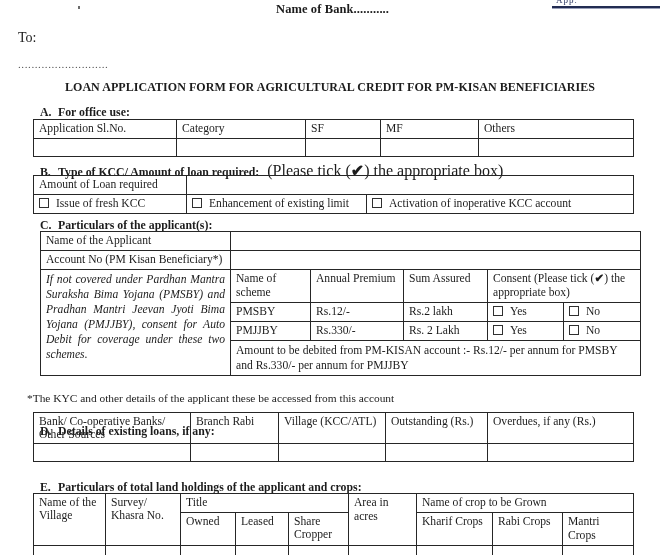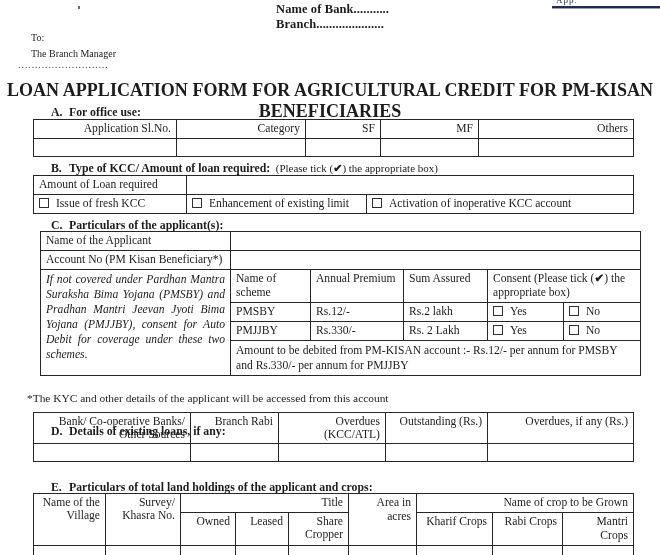--- a/index.html
+++ b/index.html
@@ -73,78 +73,76 @@
     font-weight: bold;
     font-size: 12.5px;
     line-height: 14.5px;
     letter-spacing: 0.1px;
   }
 
   .to-block {
     position: absolute;
     top: 30px;
     left: 18px;
-    font-size: 10px;
+    font-size: 14px;
     line-height: 15.5px;
-    margin-left: 13px;
   }
   .to-dots {
     position: absolute;
     top: 58px;
     left: 18px;
     font-size: 11px;
     letter-spacing: 0.6px;
     color: #555;
   }
 
   .form-title {
     position: absolute;
     top: 80px;
     left: 0;
     width: 660px;
     text-align: center;
     font-weight: bold;
-    font-size: 18px;
+    font-size: 12px;
     letter-spacing: 0.05px;
     font-family: Liberation Serif, serif;
   }
 
   
   .sec-head {
     position: absolute;
     font-weight: bold;
     font-size: 11.8px;
     white-space: nowrap;
-    margin-left: 11px;
   }
   .sec-head .letter {
     display: inline-block;
     width: 18px;
   }
   .sec-head .note {
     font-weight: normal;
-    font-size: 11px;
+    font-size: 16px;
   }
   .sec-head .note b { font-weight: bold; }
 
   
   table.grid {
     position: absolute;
     border-collapse: collapse;
     font-size: 11.6px;
     table-layout: fixed;
   }
   table.grid td {
     border: 1px solid #262626;
     padding: 2px 5px;
     vertical-align: top;
     line-height: 14px;
     font-size: 11.6px;
   }
-  td.c { text-align: right; }
+  td.c { text-align: left; }
   td.j { text-align: justify; text-justify: inter-word; font-style: italic; }
 
   .cb {
     display: inline-block;
     width: 8px;
     height: 8px;
     border: 1px solid #303030;
     margin-right: 7px;
     vertical-align: -1px;
   }
@@ -166,26 +164,24 @@
 
   <div class="scan-artifact">
     <div class="stub-text">App.</div>
     <div class="rule"></div>
     <div class="rule2"></div>
   </div>
   <div class="speck"></div>
 
   <div class="bank-head">
     <div>Name of Bank...........</div>
-    <div>Branch.....................</div>
   </div>
 
   <div class="to-block">
     <div>To:</div>
-    <div>The Branch Manager</div>
   </div>
   <div class="to-dots">...........................</div>
 
   <div class="form-title">LOAN APPLICATION FORM FOR AGRICULTURAL CREDIT FOR PM-KISAN BENEFICIARIES</div>
 
   <div class="sec-head" style="top:105px; left:40px;">
     <span class="letter">A.</span><span>For office use:</span>
   </div>
 
   <table class="grid" style="top:119px; left:33px; width:600px;">
@@ -285,39 +281,39 @@
         <td>Rs. 2 Lakh</td>
         <td class="cb-wrap"><span class="cb"></span><span>Yes</span></td>
         <td class="cb-wrap"><span class="cb"></span><span>No</span></td>
       </tr>
       <tr>
         <td colspan="5" style="line-height:15px">Amount to be debited from PM-KISAN account :- Rs.12/- per annum for PMSBY and Rs.330/- per annum for PMJJBY</td>
       </tr>
     </tbody>
   </table>
 
-  <div class="footnote" style="top:392px;">*The KYC and other details of the applicant will be accessed from this account</div>
+  <div class="footnote" style="top:392px;">*The KYC and other details of the applicant these be accessed from this account</div>
 
   <div class="sec-head" style="top:424px; left:40px;">
     <span class="letter">D.</span><span>Details of existing loans, if any:</span>
   </div>
 
   <table class="grid" style="top:412px; left:33px; width:600px;">
     <colgroup>
       <col style="width:157px">
         <col style="width:88px">
         <col style="width:107px">
         <col style="width:102px">
         <col style="width:146px">
     </colgroup>
     <tbody>
       <tr>
         <td class="c" style="line-height:13px">Bank/ Co-operative Banks/ Other Sources</td>
         <td class="c">Branch Rabi</td>
-        <td class="c" style="line-height:13px">Overdues (KCC/ATL)</td>
+        <td class="c" style="line-height:13px">Village (KCC/ATL)</td>
         <td class="c">Outstanding (Rs.)</td>
         <td class="c">Overdues, if any (Rs.)</td>
       </tr>
       <tr>
         <td style="height:13px"></td>
         <td></td>
         <td></td>
         <td></td>
         <td></td>
       </tr>

